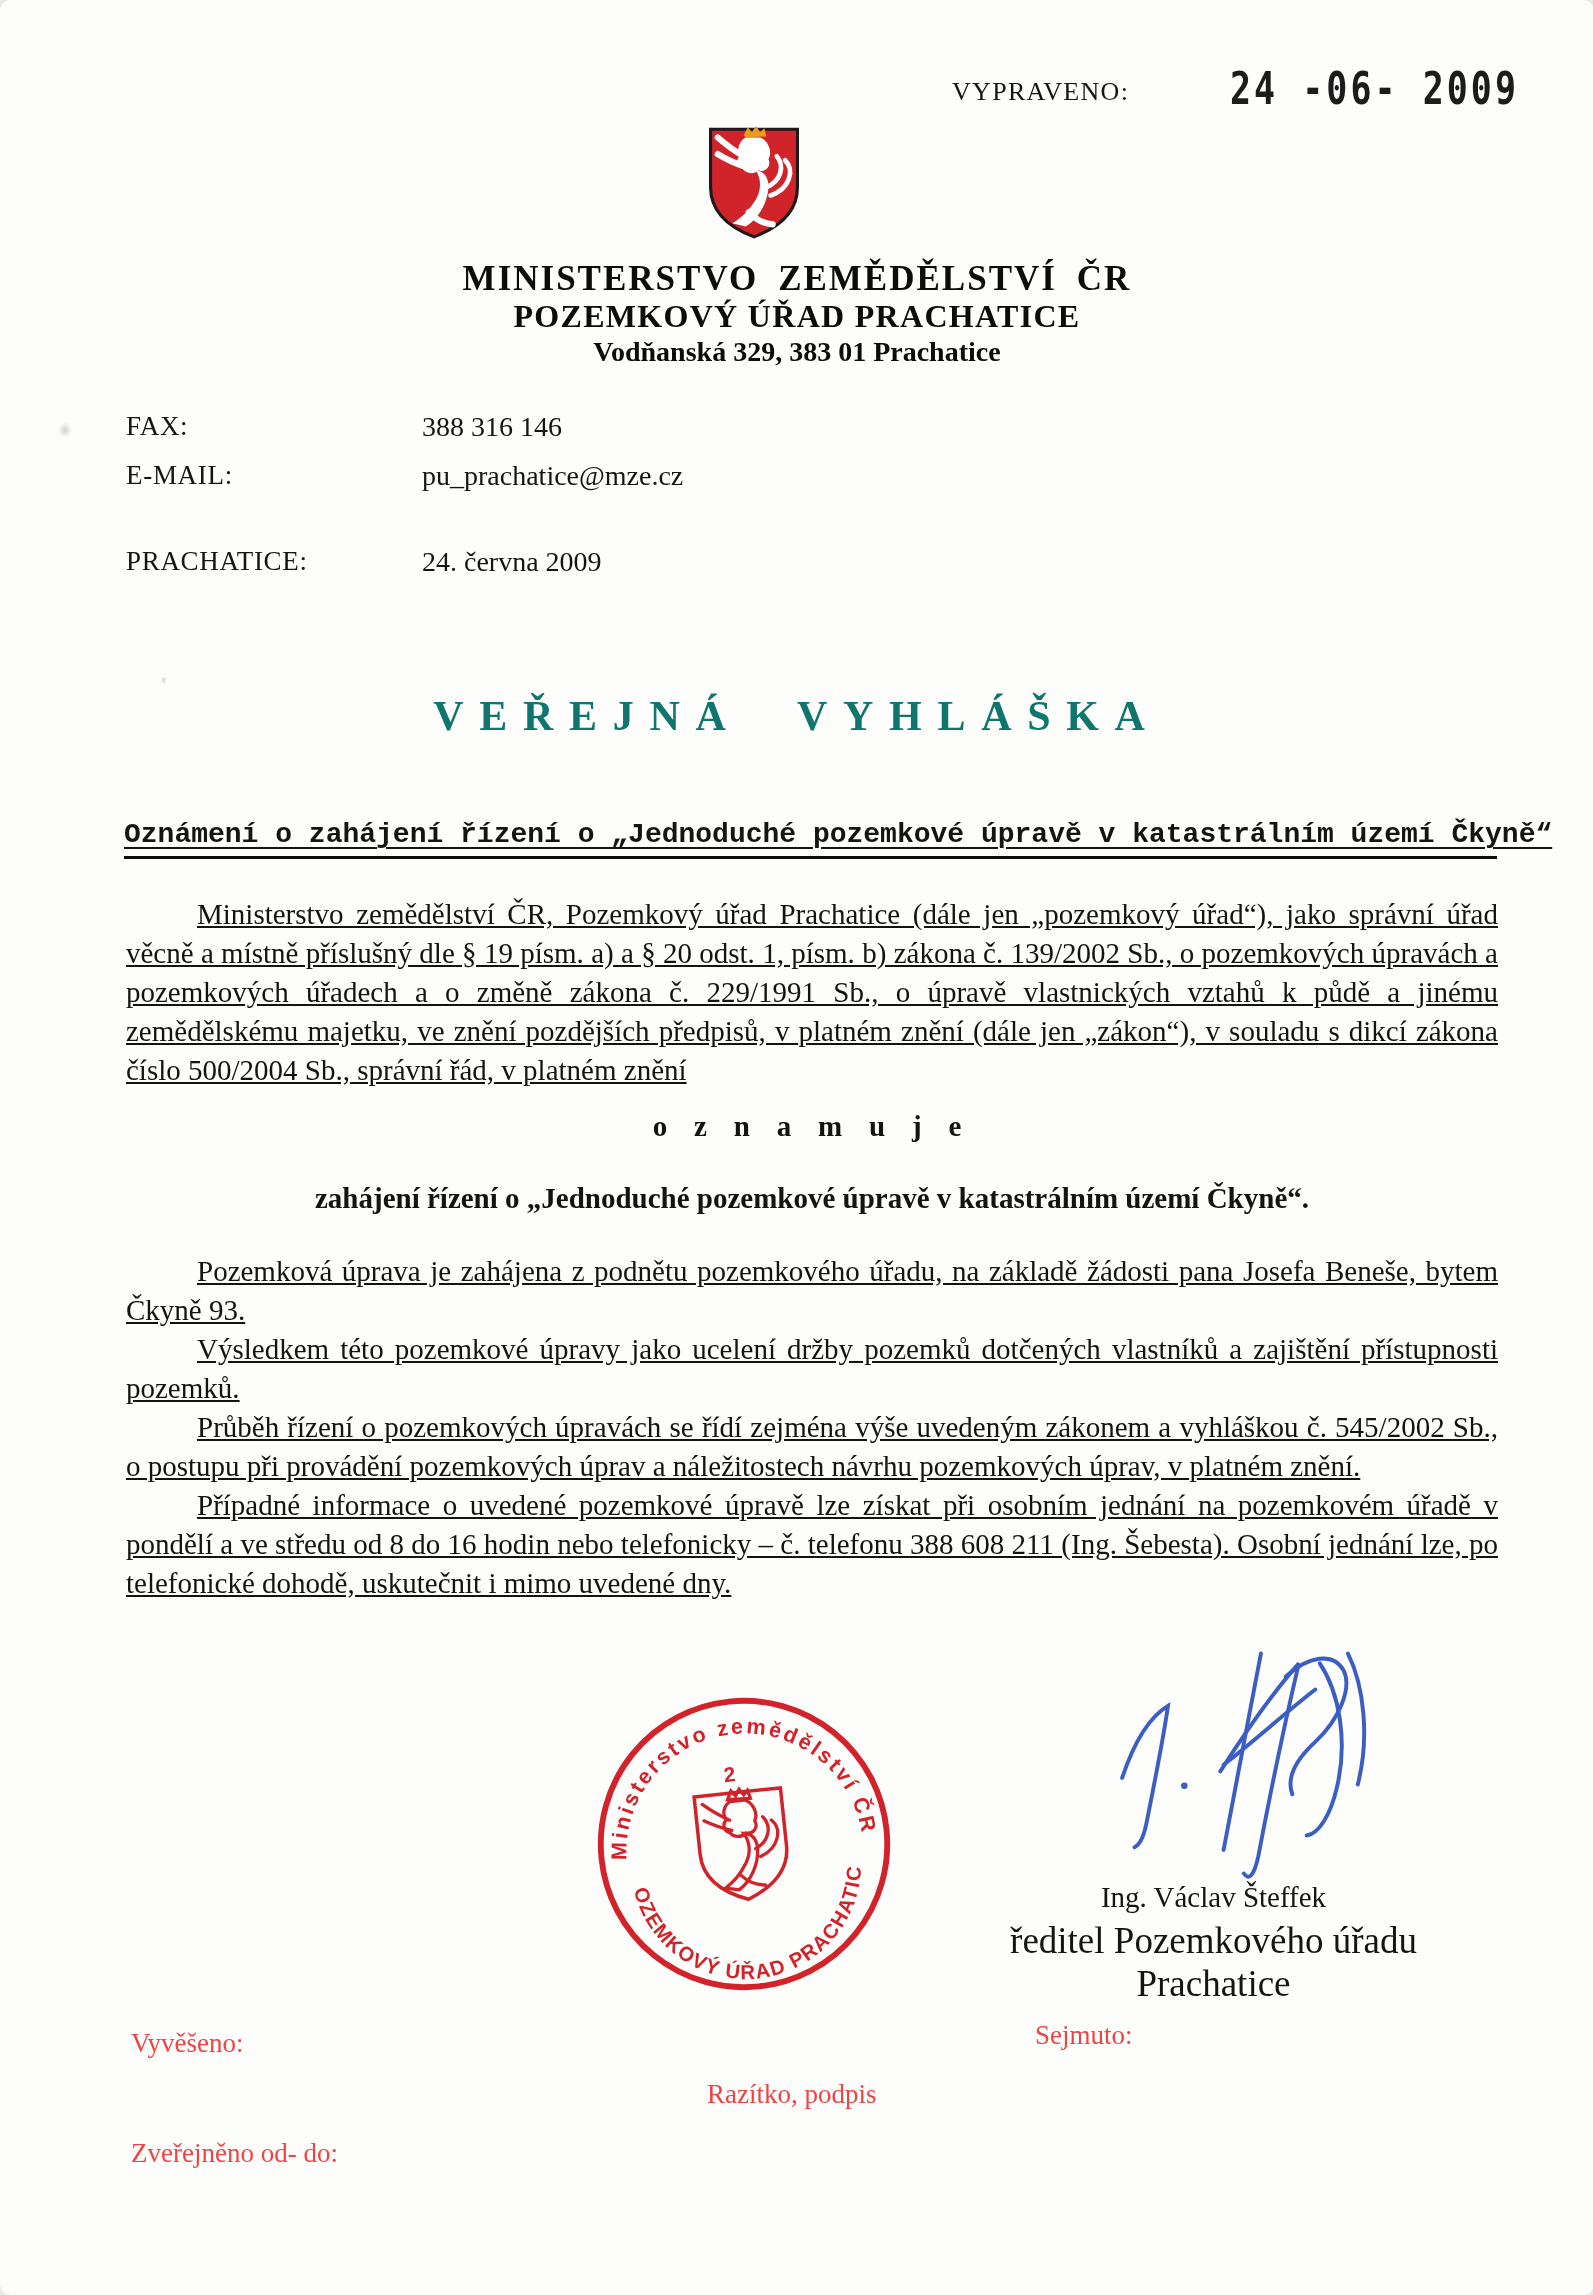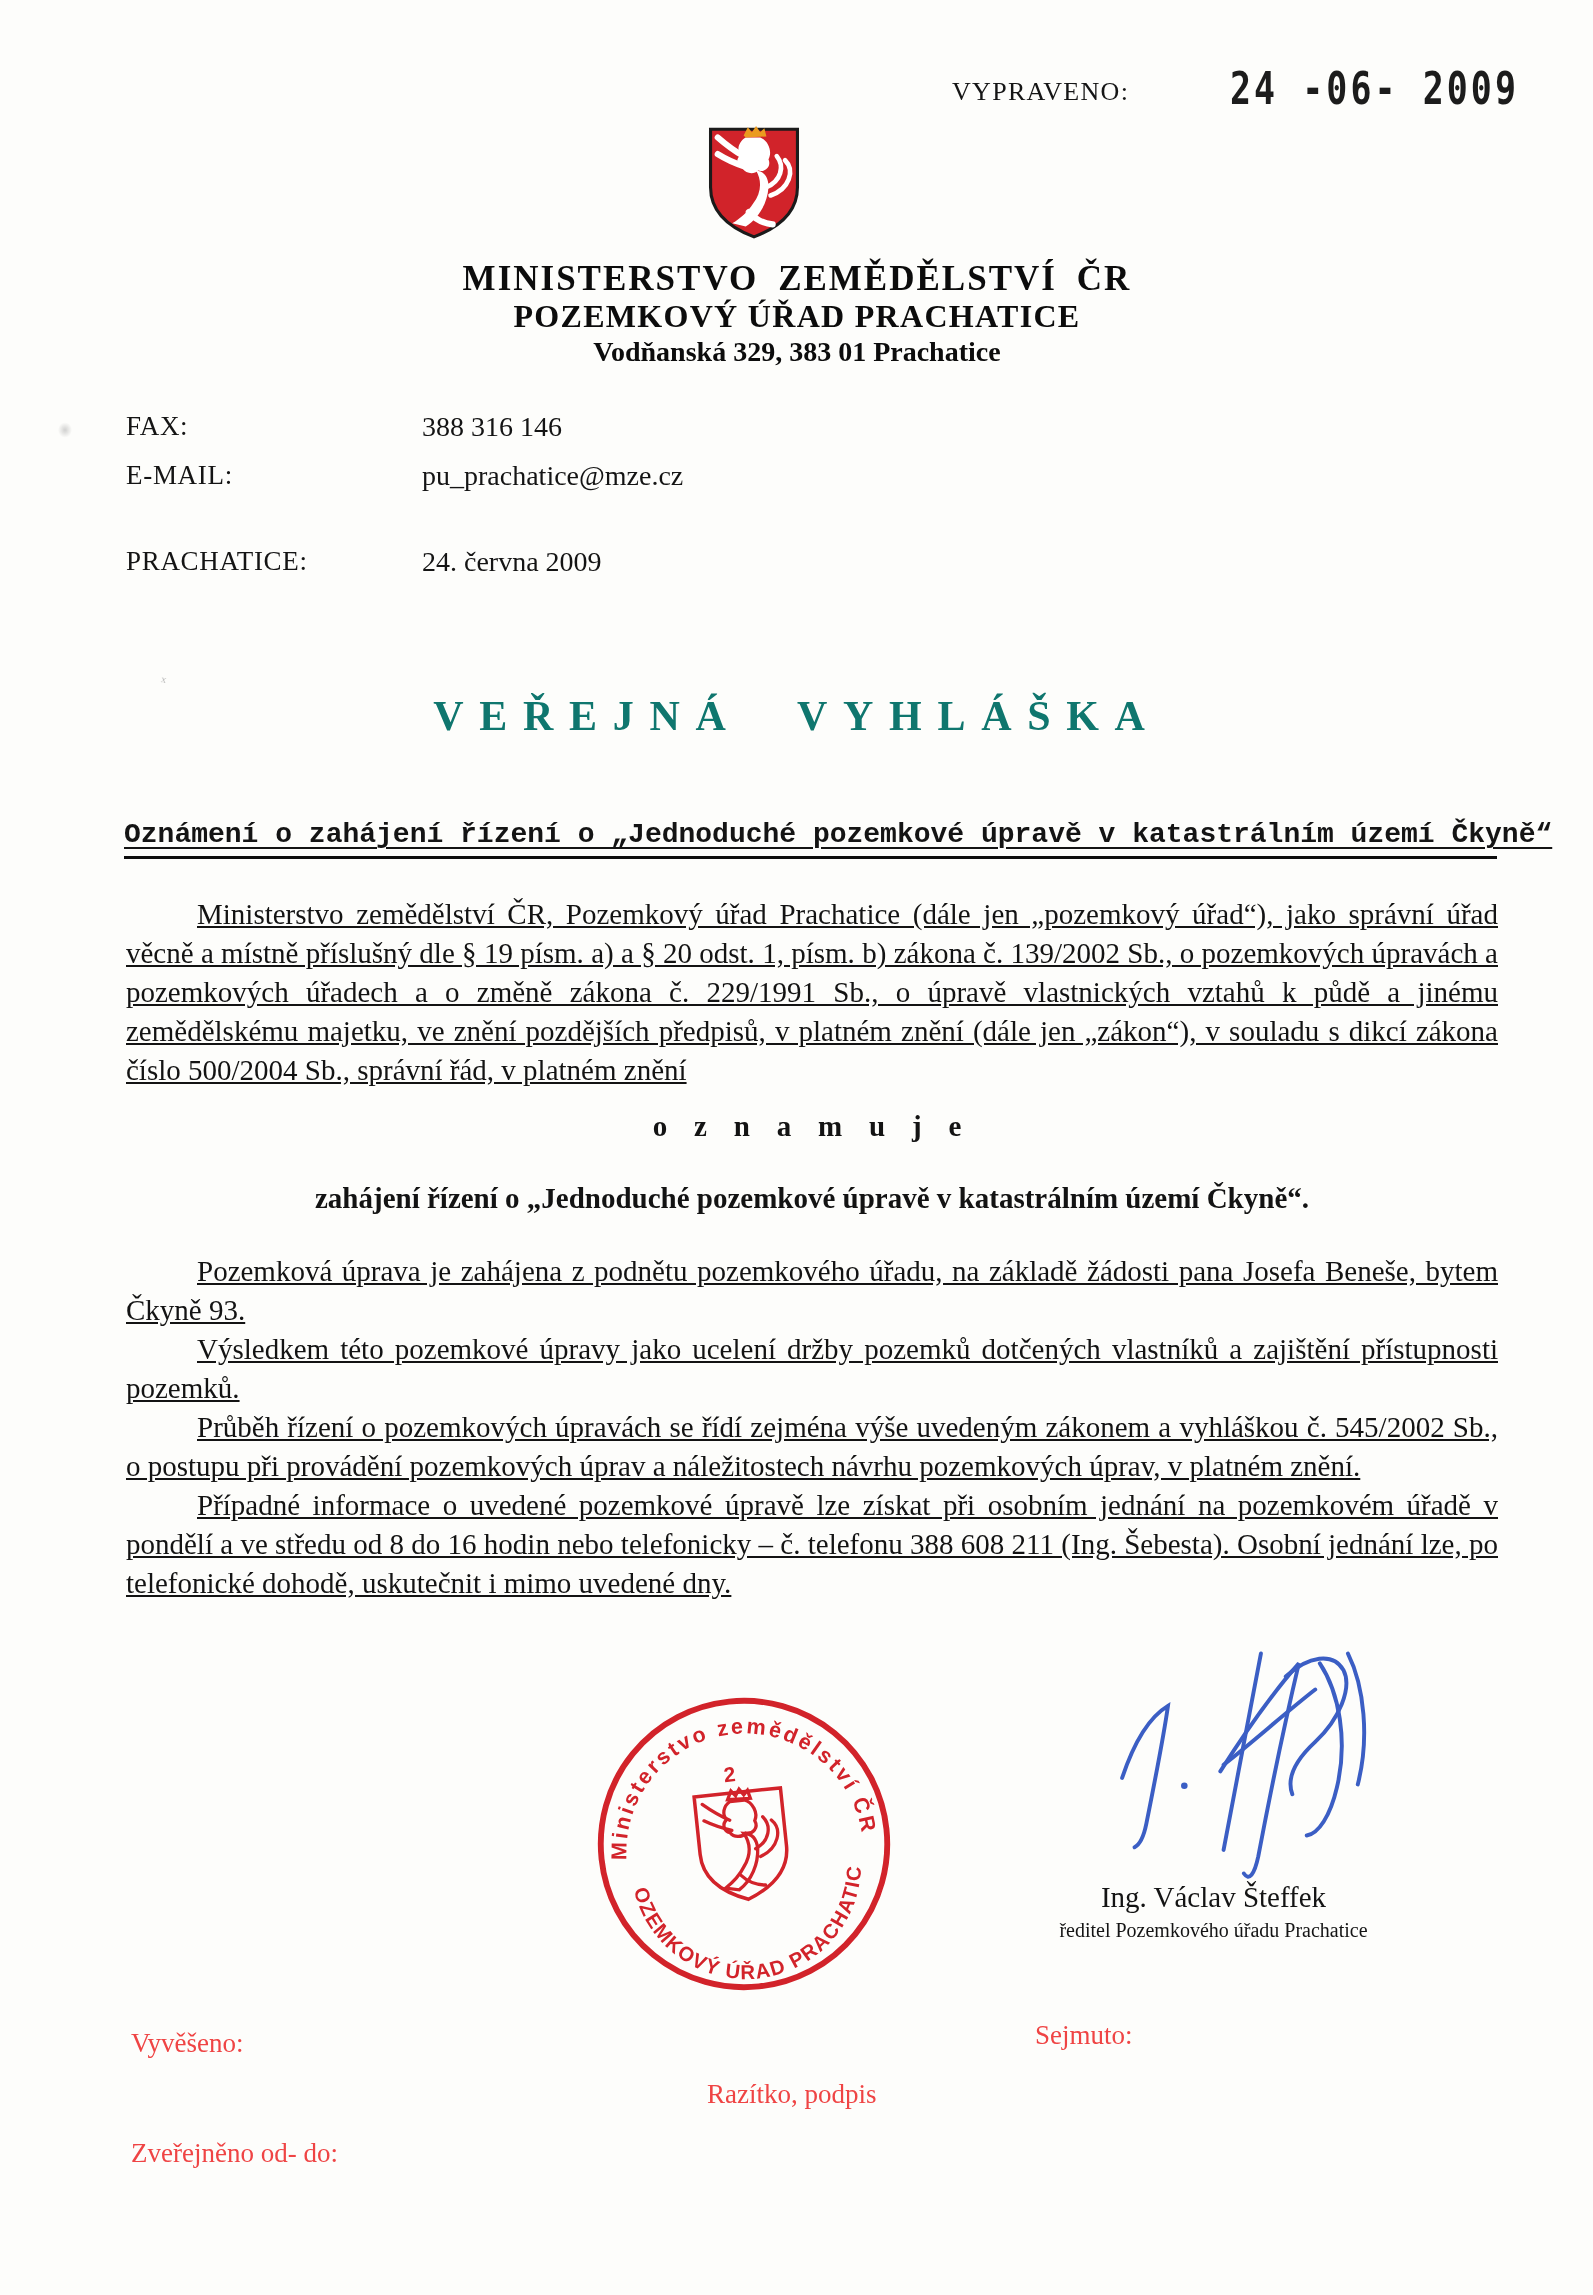--- a/index.html
+++ b/index.html
@@ -1,19 +1,20 @@
 <!DOCTYPE html>
 <html lang="cs" style="font-size:10.5px"><head>
 <meta charset="utf-8">
 <style>
   html,body{margin:0;padding:0;background:#e8e8e8;}
   .page{
     position:relative;width:1594px;height:2295px;margin:0 auto;
     background:#fdfdfb;color:#141414;overflow:hidden;
     font-family:"Liberation Serif", serif;
+    border-radius:11px;
   }
   .abs{position:absolute;}
 
   
   .vypraveno{top:77px;left:952px;font-size:26px;letter-spacing:1.3px;color:#151515;}
   .date-stamp{
     top:63px;left:1230px;font-size:38px;font-weight:700;color:#1c1c1c;
     font-family:"DejaVu Sans Mono", monospace;letter-spacing:3.3px;
     transform:scale(.92,1.18);transform-origin:left top;white-space:nowrap;
   }
@@ -49,21 +50,21 @@
   .announce-line{margin-top:33px;text-align:center;text-indent:0;font-weight:700;}
   .p-after{margin-top:34px !important;}
 
   
   .stamp{top:1689px;left:589px;width:310px;height:310px;transform:rotate(-6deg);}
   .stamp text{font-family:"Liberation Sans", sans-serif;}
 
   
   .signature{top:1611px;left:1086px;width:321px;height:288px;}
   .sig-name{top:1881px;left:952px;width:523px;text-align:center;font-size:29px;}
-  .sig-role{top:1919px;left:952px;width:523px;text-align:center;font-size:20px;}
+  .sig-role{top:1919px;left:952px;width:523px;text-align:center;font-size:37px;}
 
   
   .foot{font-size:27px;color:#ef4444;text-align:center;}
   .f-vyveseno{top:2028px;left:131px;}
   .f-sejmuto{top:2020px;left:1035px;}
   .f-razitko{top:2079px;left:707px;}
   .f-zverejneno{top:2138px;left:131px;}
 
   
   .artifact1{top:419px;left:55px;width:19.6px;height:22px;opacity:.45;filter:blur(0.7px);

